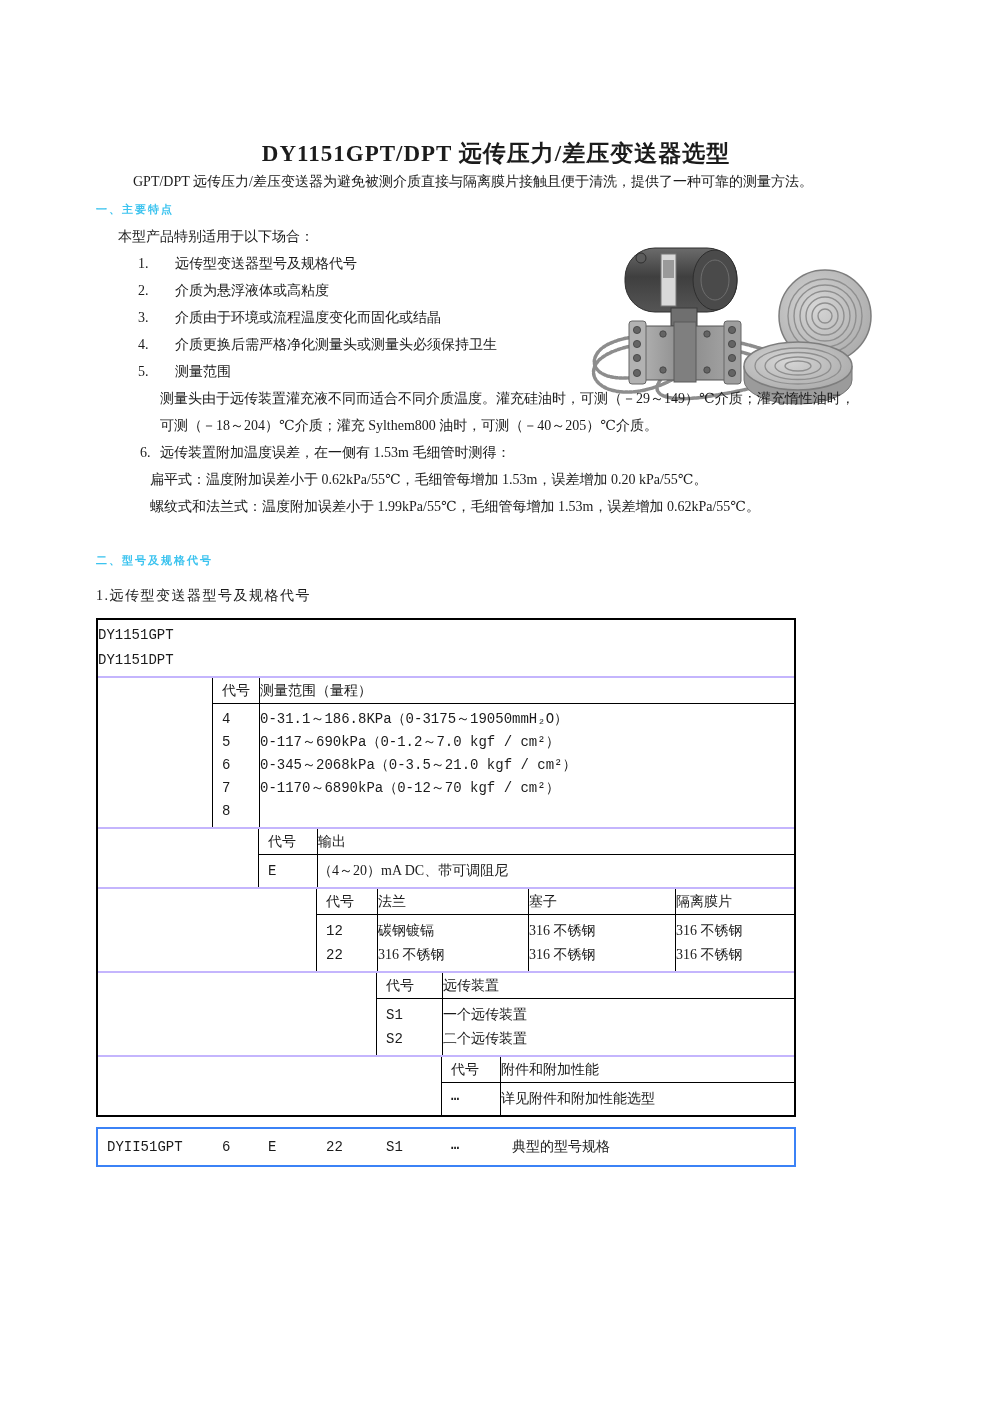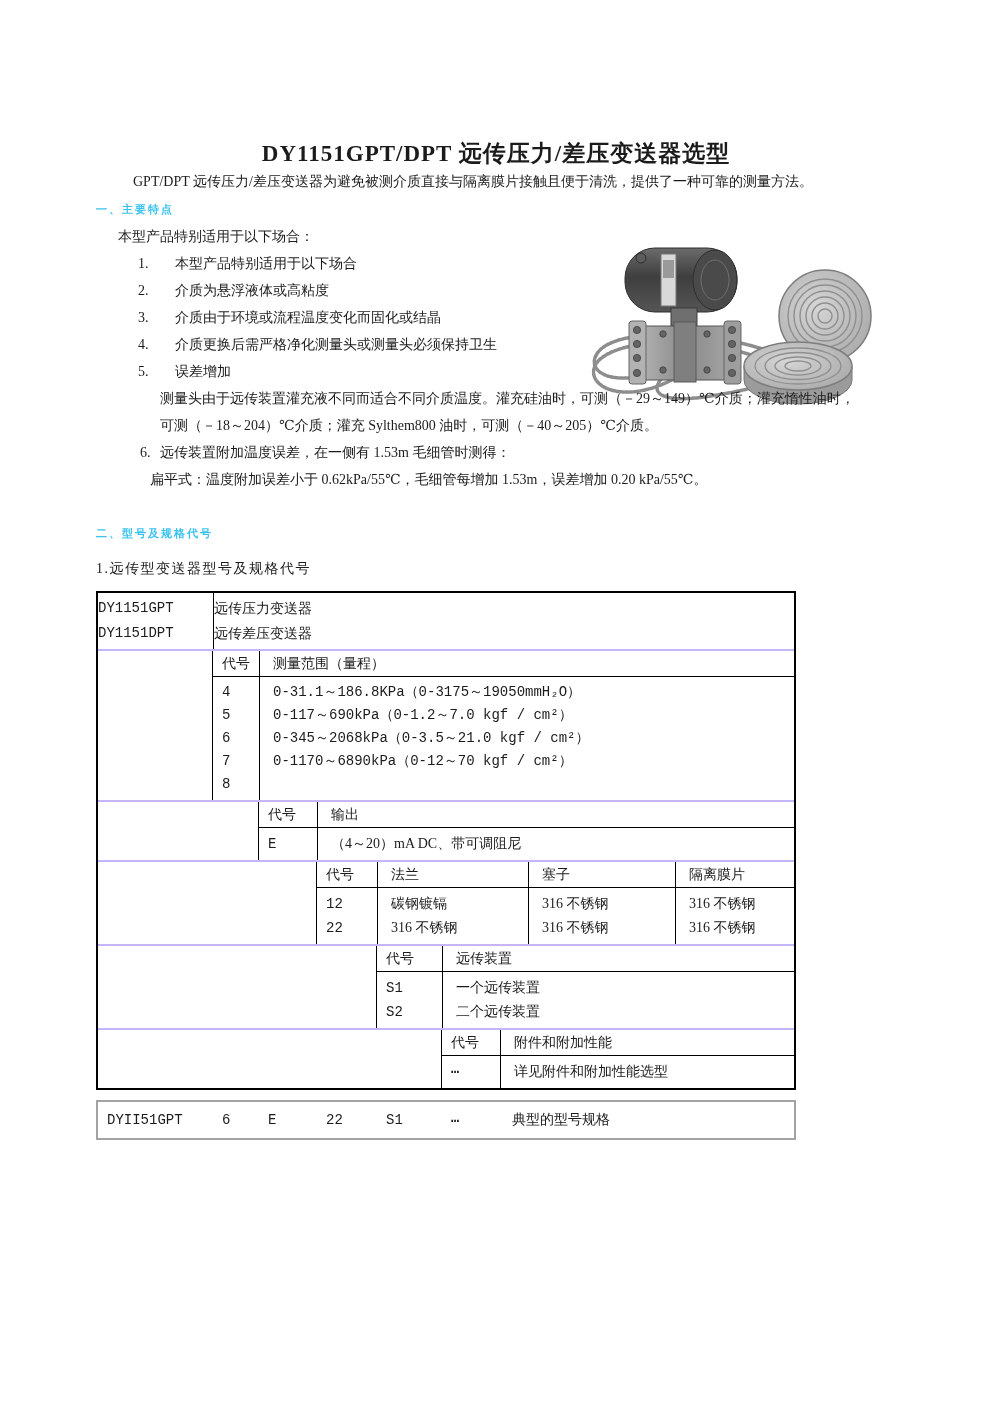--- a/index.html
+++ b/index.html
@@ -40,29 +40,29 @@
   .b2 { grid-template-columns:115px 46px 1fr; }
   .b3 { grid-template-columns:161px 58px 1fr; }
   .b4 { grid-template-columns:219px 60px 151px 147px 1fr; }
   .b5 { grid-template-columns:279px 65px 1fr; }
   .b6 { grid-template-columns:344px 58px 1fr; }
   .spacer { grid-row:1/3; grid-column:1; border-right:1px solid #000; }
   .hdr { line-height:26px; border-bottom:1px solid #000; }
   .vline { border-left:1px solid #000; }
   .data { padding:4px 0; }
   .code-cell { padding-left:9px; }
-  .content-cell { padding-left:13px; }
+  .content-cell { padding-left:0; }
   .b1 .cell { padding:3px 0; }
   .b1 .ln { line-height:25px; }
   .b2 .ln { line-height:23px; }
   .b3 .ln,.b4 .ln,.b5 .ln,.b6 .ln { line-height:24px; }
   .spec-table .mono-ln { font-family:"Liberation Mono","DejaVu Sans Mono",monospace; }
 
   
-  .typ-table { margin-top:10px; width:700px; height:40px; border:2px solid #a3a3a3;
+  .typ-table { margin-top:10px; width:700px; height:40px; border:2px solid #3b82f6;
                display:grid; grid-template-columns:115px 46px 58px 60px 65px 58px 1fr;
                align-items:center; }
   .typ-table > div { padding-left:9px; }
   .typ-label { padding-left:12px !important; }
 
   
   .photo { position:absolute; left:573px; top:242px; width:330px; height:168px; }
 </style>
 </head>
 <body>
@@ -153,61 +153,58 @@
     <div class="title">DY1151GPT/DPT 远传压力/差压变送器选型</div>
 
     <div class="intro">GPT/DPT 远传压力/差压变送器为避免被测介质直接与隔离膜片接触且便于清洗，提供了一种可靠的测量方法。</div>
 
     <div class="sec-h">一、主要特点</div>
 
     <div class="lead">本型产品特别适用于以下场合：</div>
 
     <div class="feat">
       <span class="feat-num">1.</span>
-      <span>本型产品特别适用于以下场合</span>
+      <span>远传型变送器型号及规格代号</span>
     </div>
     <div class="feat">
       <span class="feat-num">2.</span>
       <span>介质为悬浮液体或高粘度</span>
     </div>
     <div class="feat">
       <span class="feat-num">3.</span>
       <span>介质由于环境或流程温度变化而固化或结晶</span>
     </div>
     <div class="feat">
       <span class="feat-num">4.</span>
       <span>介质更换后需严格净化测量头或测量头必须保持卫生</span>
     </div>
     <div class="feat">
       <span class="feat-num">5.</span>
-      <span>误差增加</span>
+      <span>测量范围</span>
     </div>
 
     <div class="note">测量头由于远传装置灌充液不同而适合不同介质温度。灌充硅油时，可测（－29～149）℃介质；灌充惰性油时，</div>
     <div class="note">可测（－18～204）℃介质；灌充 Sylthem800 油时，可测（－40～205）℃介质。</div>
 
     <div class="item6">
       <span class="feat-num">6.</span>
       <span>远传装置附加温度误差，在一侧有 1.53m 毛细管时测得：</span>
     </div>
     <div class="subnote">扁平式：温度附加误差小于 0.62kPa/55℃，毛细管每增加 1.53m，误差增加 0.20 kPa/55℃。</div>
+    <div class="subnote">螺纹式和法兰式：温度附加误差小于 1.99kPa/55℃，毛细管每增加 1.53m，误差增加 0.62kPa/55℃。</div>
 
     <div class="sec-h sec-h2">二、型号及规格代号</div>
     <div class="sub-h">1.远传型变送器型号及规格代号</div>
 
     <div class="spec-table">
 
       <div class="block b1">
         <div class="cell code-cell mono-ln">
           <div class="ln">DY1151GPT</div>
           <div class="ln">DY1151DPT</div>
-        </div>
-        <div class="cell content-cell vline">
-          <div class="ln">远传压力变送器</div>
-          <div class="ln">远传差压变送器</div>
         </div>
       </div>
 
       <div class="block b2">
         <div class="spacer"></div>
         <div class="hdr code-cell">代号</div>
         <div class="hdr content-cell vline">测量范围（量程）</div>
         <div class="data code-cell mono-ln">
           <div class="ln">4</div>
           <div class="ln">5</div>

